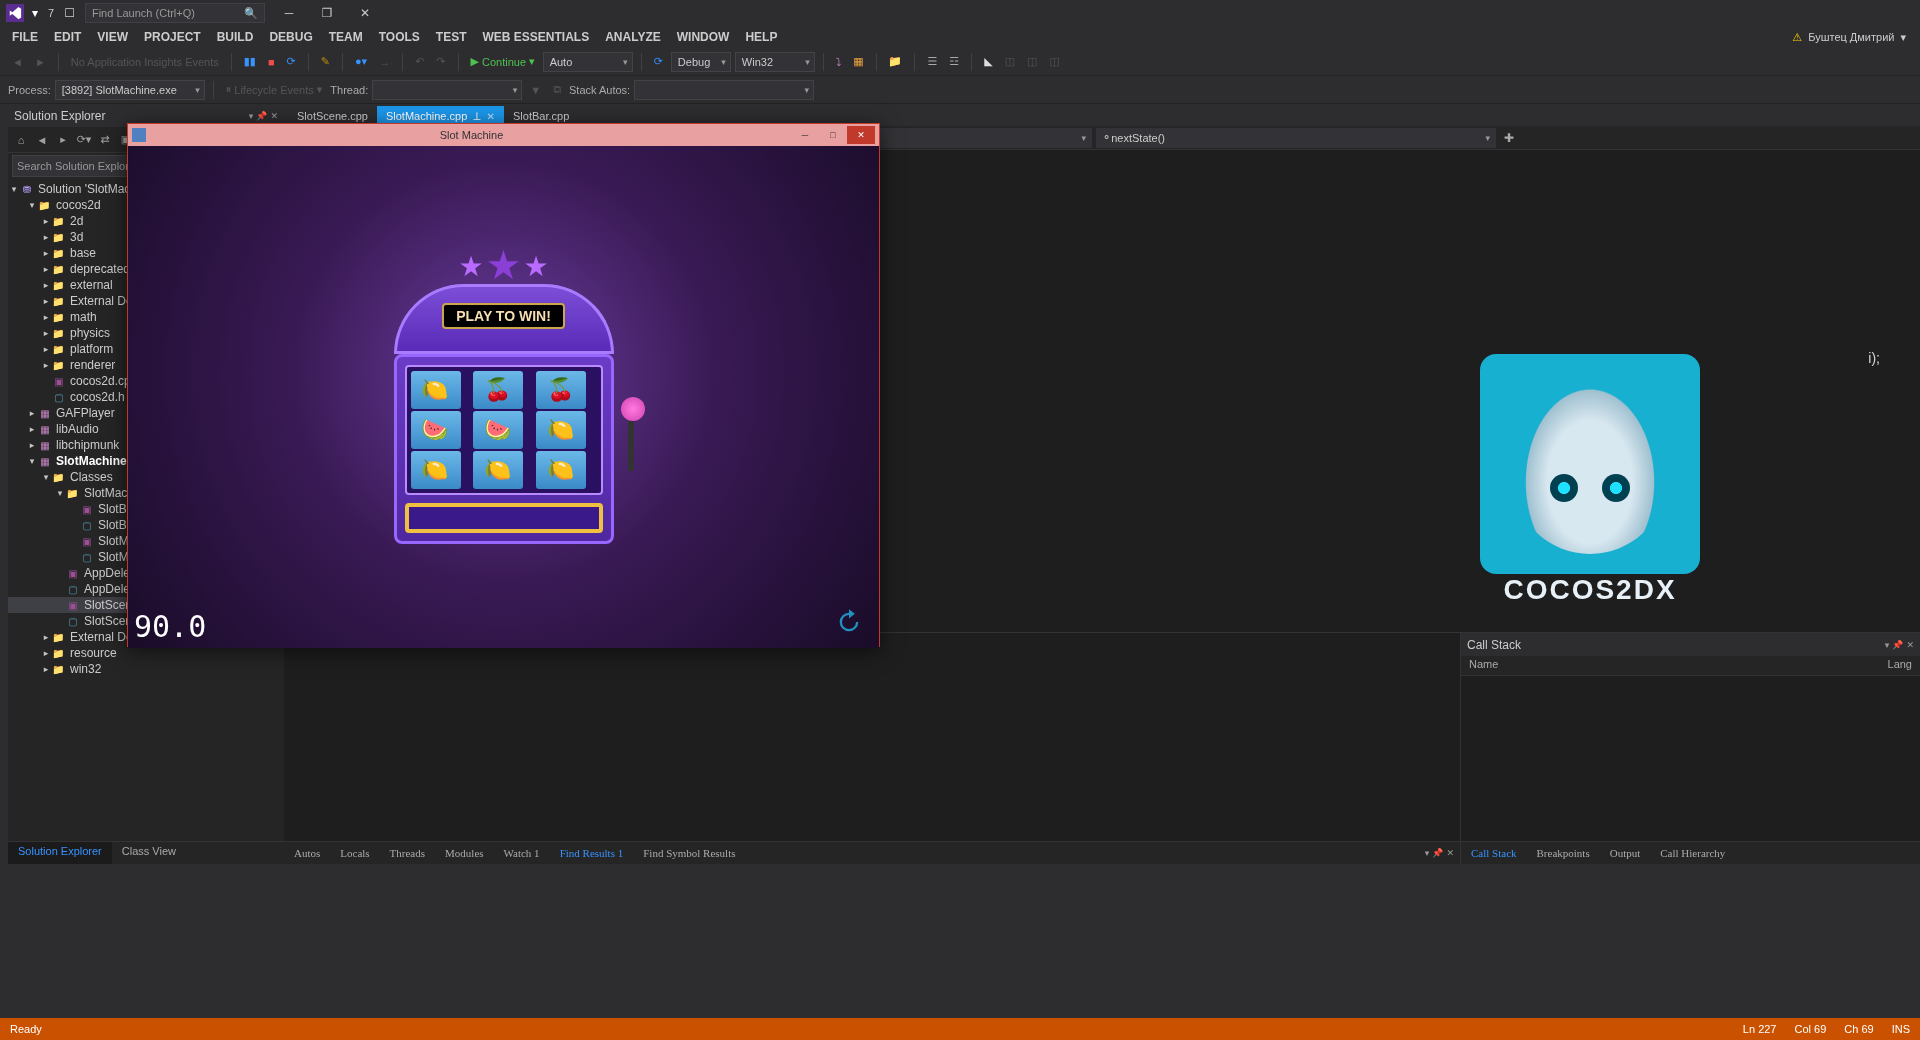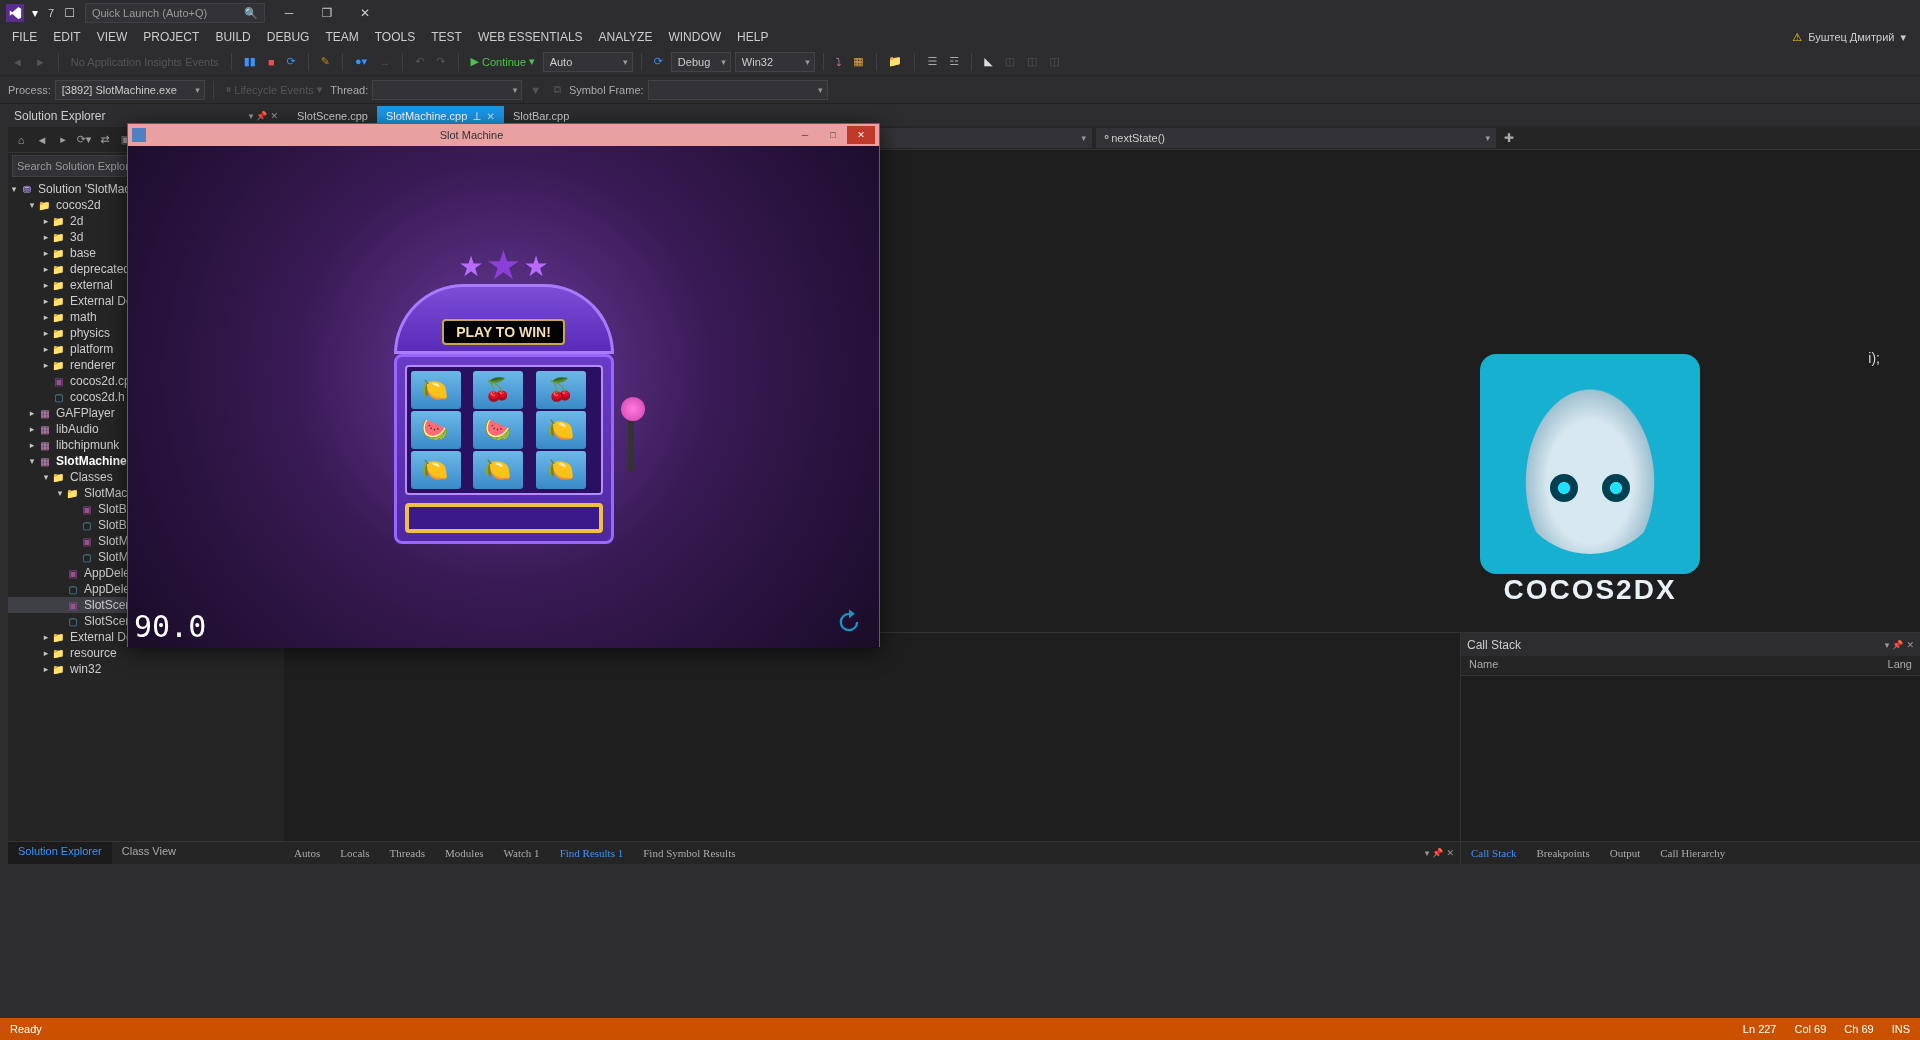--- a/index.html
+++ b/index.html
@@ -10,21 +10,21 @@
 .titlebar .vs-logo { width: 18px; height: 18px; background: #5c2d91; margin-right: 8px; display: flex; align-items: center; justify-content: center; }
 .titlebar .vs-logo svg { width: 14px; height: 14px; }
 .titlebar .title { flex: 1; color: #bbb; font-size: 12px; }
 .titlebar .right { display: flex; align-items: center; gap: 10px; }
 .titlebar .badge-num { color: #ccc; font-size: 11px; }
 .titlebar .quicklaunch { width: 180px; height: 20px; background: #333337; border: 1px solid #3f3f46; color: #999; padding: 0 6px; font-size: 11px; display: flex; align-items: center; justify-content: space-between; }
 .titlebar .winbtn { width: 28px; height: 20px; display: flex; align-items: center; justify-content: center; color: #ccc; cursor: pointer; }
 
 
 .menubar { height: 22px; background: #2d2d30; display: flex; align-items: center; padding: 0 4px; }
-.menubar .item { padding: 2px 8px; color: #ccc; font-size: 12px; cursor: pointer; }
+.menubar .item { padding: 2px 8px; color: #ccc; font-size: 12px; cursor: pointer; font-weight: bold; }
 .menubar .user { margin-left: auto; display: flex; align-items: center; gap: 6px; color: #ccc; font-size: 11px; padding-right: 10px; }
 .menubar .user .warn { color: #ffcc00; }
 
 
 .toolbar { height: 28px; background: #2d2d30; border-bottom: 1px solid #222; display: flex; align-items: center; padding: 0 8px; gap: 4px; font-size: 11px; color: #aaa; }
 .toolbar .sep { width: 1px; height: 18px; background: #3f3f46; margin: 0 4px; }
 .toolbar .btn { padding: 2px 4px; display: flex; align-items: center; gap: 3px; cursor: pointer; color: #aaa; }
 .toolbar .btn.blue { color: #3794ff; }
 .toolbar .btn.green { color: #4ec14e; }
 .toolbar .btn.red { color: #f14c4c; }
@@ -93,21 +93,21 @@
 .appwin .titlebar2 .wbtn { width: 28px; height: 18px; display: flex; align-items: center; justify-content: center; font-size: 9px; color: #333; cursor: pointer; }
 .appwin .titlebar2 .wbtn.cl { background: #c0392b; color: #fff; }
 .appwin .game { height: 502px; background: radial-gradient(circle at 50% 45%, #6b3da0, #3a1a55 45%, #2a1340 70%, #1a0c28); position: relative; display: flex; align-items: center; justify-content: center; }
 .appwin .fps { position: absolute; left: 6px; bottom: 4px; color: #fff; font: 30px Consolas, monospace; }
 .appwin .refresh { position: absolute; right: 16px; bottom: 12px; width: 28px; height: 28px; }
 
 .slot { position: relative; width: 220px; }
 .slot .stars { display: flex; justify-content: center; gap: 2px; margin-bottom: -4px; }
 .slot .star { color: #b96bff; font-size: 28px; }
 .slot .star.mid { font-size: 40px; color: #8a3fd6; margin-top: -8px; }
-.slot .dome { height: 70px; background: linear-gradient(#7c4dd6,#5a2bb8); border-radius: 100px 100px 0 0; border: 3px solid #a97bff; position: relative; display: flex; align-items: flex-end; justify-content: center; }
+.slot .dome { height: 70px; background: linear-gradient(#7c4dd6,#5a2bb8); border-radius: 100px 100px 0 0; border: 3px solid #a97bff; position: relative; display: flex; align-items: center; justify-content: center; }
 .slot .marquee { background: #000; border: 2px solid #caa84a; padding: 3px 12px; color: #f5deb3; font: bold 14px sans-serif; border-radius: 4px; margin-bottom: 6px; }
 .slot .cabinet { background: linear-gradient(#6a3cc7,#4f28a0); border: 3px solid #9966ff; border-radius: 8px; padding: 8px; position: relative; }
 .slot .reels { display: grid; grid-template-columns: repeat(3,1fr); grid-template-rows: repeat(3,1fr); gap: 2px; background: #2a1060; padding: 4px; border: 2px solid #b98bff; border-radius: 4px; }
 .slot .reel { width: 50px; height: 38px; background: linear-gradient(#6bb8e8,#3a8ac8); border-radius: 3px; display: flex; align-items: center; justify-content: center; font-size: 22px; }
 .slot .button-slot { margin-top: 8px; height: 30px; background: #3a1a8a; border: 4px solid #f0c040; border-radius: 4px; }
 .slot .lever { position: absolute; right: -30px; top: 40px; width: 20px; height: 80px; }
 .slot .lever .ball { width: 24px; height: 24px; background: radial-gradient(#ff7be0,#d040b0); border-radius: 50%; }
 .slot .lever .stick { width: 6px; height: 50px; background: #333; margin: 0 auto; }
 
 
@@ -125,21 +125,21 @@
   <div class="vs-logo">
     <svg viewBox="0 0 16 16">
         <path d="M12 1 L15 3 V13 L12 15 L5 9 L2 11 V5 L5 7 Z" fill="#fff"></path>
       </svg>
   </div>
   <div class="right">
     <span style="color:#fff">▾</span>
     <span class="badge-num">7</span>
     <span style="color:#ccc">☐</span>
     <div class="quicklaunch">
-      <span>Quick Launch (Auto+Q)</span>
+      <span>Find Launch (Ctrl+Q)</span>
       <span>🔍</span>
     </div>
     <div class="winbtn">─</div>
     <div class="winbtn">❐</div>
     <div class="winbtn">✕</div>
   </div>
 </div>
 
 <div class="menubar">
 
@@ -212,21 +212,21 @@
   <span>Process:</span>
   <div class="combo" style="min-width:150px">
       <span>[3892] SlotMachine.exe</span>
     </div>
   <span class="sep"></span>
   <span class="btn disabled">⏸ <span>Lifecycle Events</span> ▾</span>
   <span>Thread:</span>
   <div class="combo" style="min-width:150px"></div>
   <span class="btn disabled">▼</span>
   <span class="btn disabled">⧉</span>
-  <span>Symbol Frame:</span>
+  <span>Stack Autos:</span>
   <div class="combo" style="min-width:180px"></div>
 </div>
 
 <div class="main">
 
   <div class="sidebar-left">
     <div class="panel-header">
       <span>Solution Explorer</span>
       <div class="actions">
         <span>▾</span>

